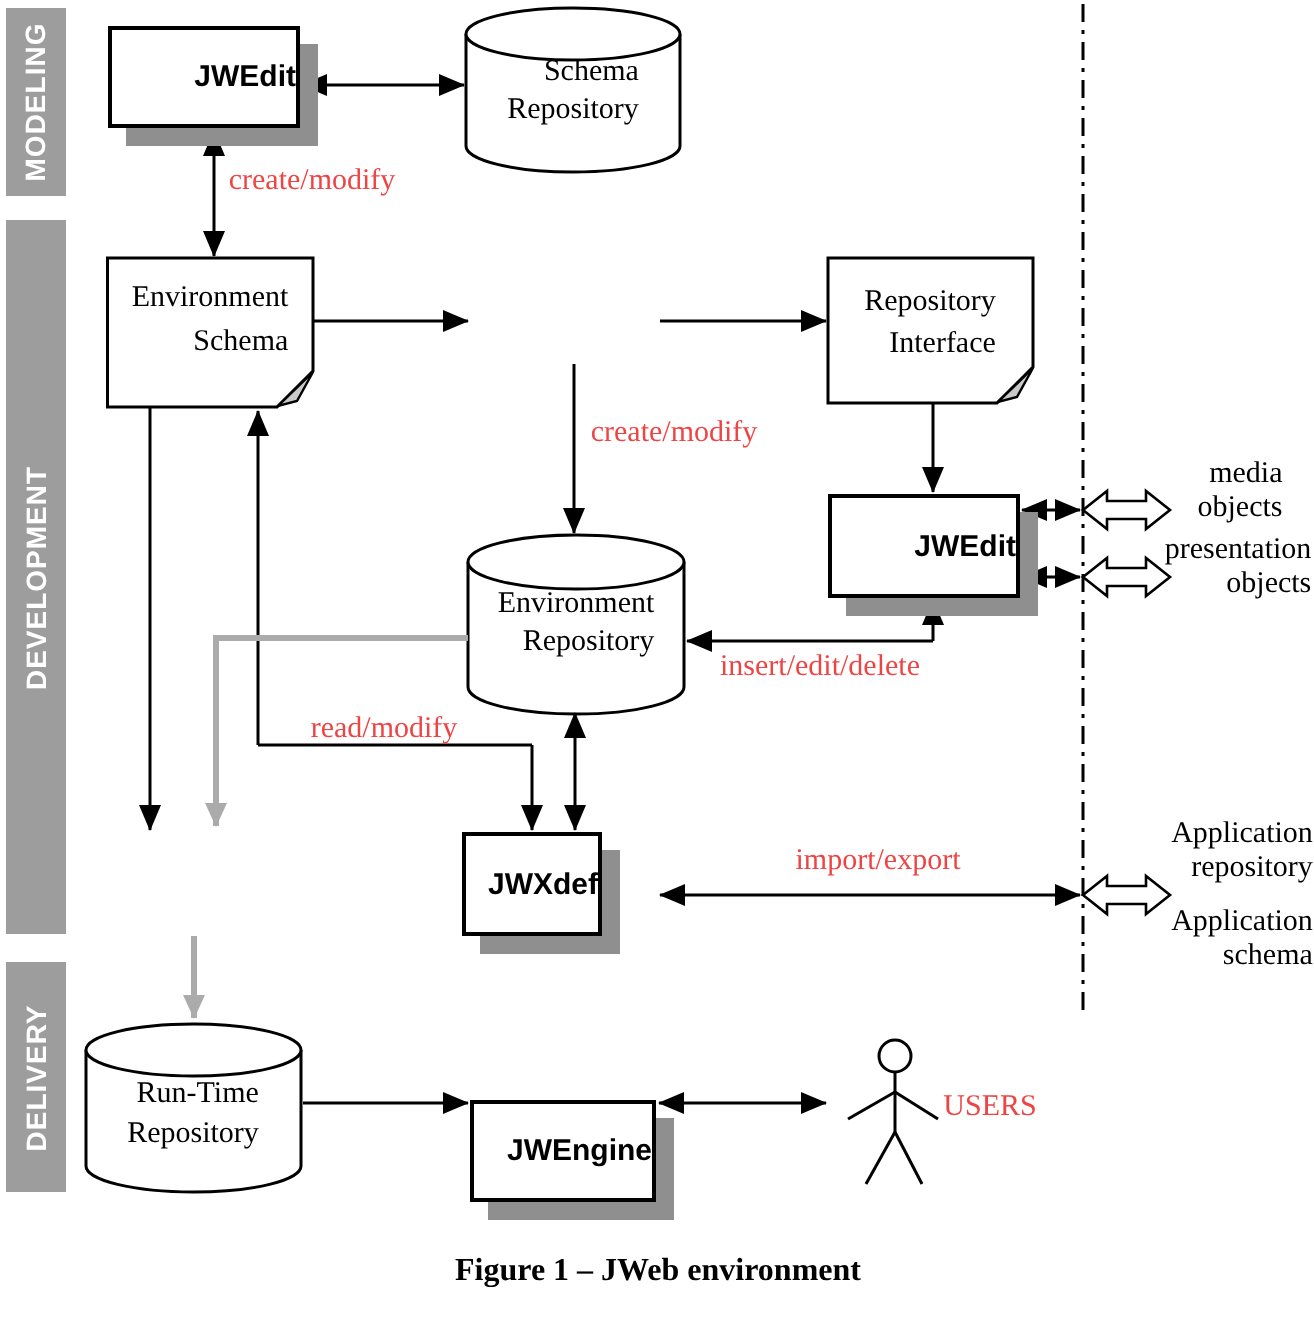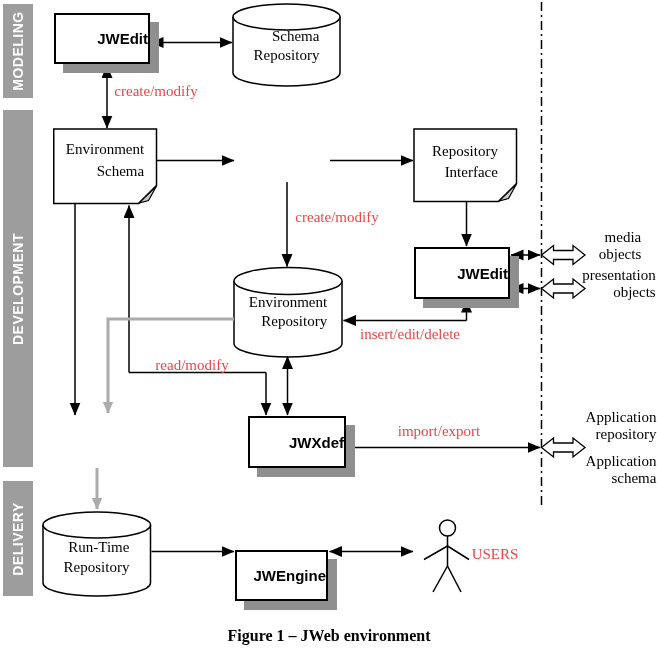--- a/index.html
+++ b/index.html
@@ -102,21 +102,21 @@
   <div class="band" style="top:481px;height:115px">
     <span>DELIVERY</span>
   </div>
 
   <div class="box" style="left:54px;top:13px;width:96px;height:51px">
     <span>JWEdit</span>
   </div>
   <div class="box" style="left:414px;top:247px;width:96px;height:52px">
     <span>JWEdit</span>
   </div>
-  <div class="box" style="left:248px;top:416px;width:98px;height:52px">
+  <div class="box" style="left:231px;top:416px;width:70px;height:52px">
     <span>JWXdef</span>
   </div>
   <div class="box" style="left:235px;top:550px;width:93px;height:51px">
     <span>JWEngine</span>
   </div>
 
   <div class="lbl2" style="left:286.5px;top:45.5px">
     <div>Schema</div>
     <div>Repository</div>
   </div>

